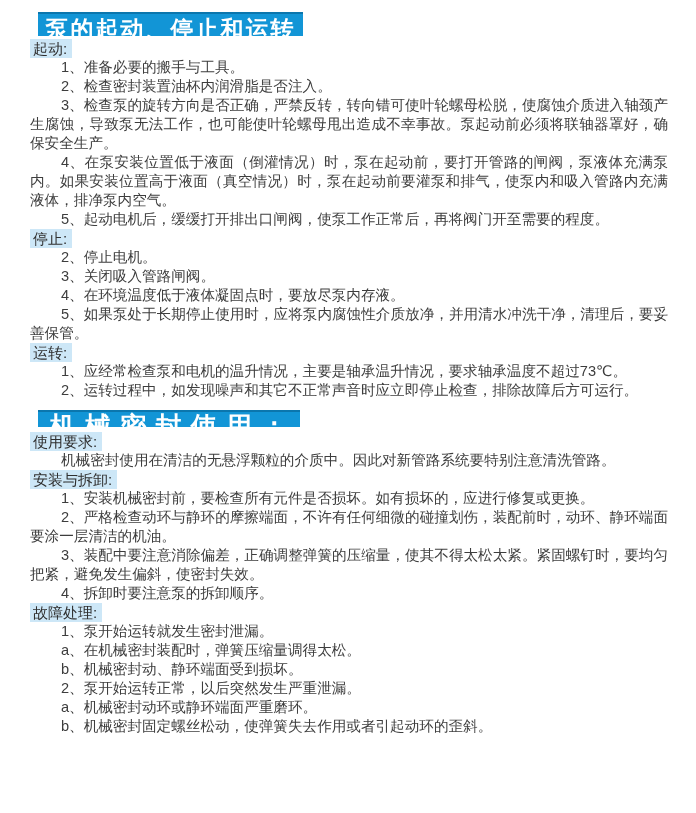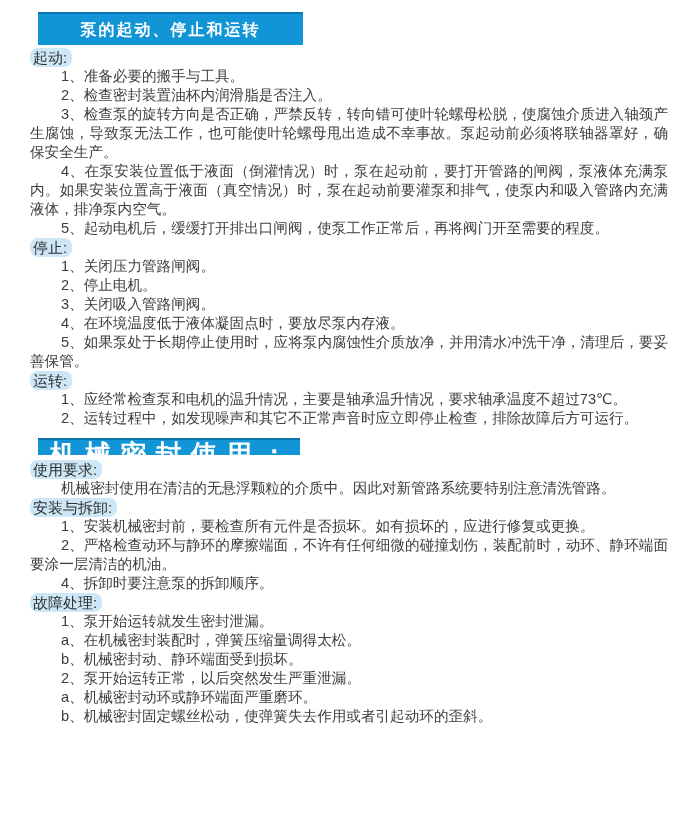--- a/index.html
+++ b/index.html
@@ -23,35 +23,34 @@
   .banner{
     background:var(--banner-bg);
     color:var(--banner-text);
     border-top:2px solid var(--banner-edge);
     font-weight:bold;
     text-align:center;
     width:265px;
     margin-left:8px;
   }
   .banner.first{
-    height:33px;line-height:31px;font-size:16px;letter-spacing:2px;
+    height:24px;line-height:31px;font-size:23px;letter-spacing:2px;
     margin-bottom:3px;
   }
   .banner.second{
     height:17px;line-height:29px;font-size:26px;letter-spacing:1px;
     margin-top:10px;margin-bottom:5px;width:262px;
   }
   .sub-label{
     height:19px;line-height:19px;font-size:15px;margin:0;
   }
   .sub-label span{
     background:var(--label-bg);
     color:var(--label-text);
     padding:1px 5px 1px 3px;
-    border-radius:8px;
   }
   .item{
     margin:0;
     font-size:14.6px;
     line-height:19px;
     text-align:justify;
     text-indent:2.12em;
     color:var(--body-text);
   }
 </style>
@@ -63,38 +62,38 @@
   <div class="banner first">泵的起动、停止和运转</div>
 
   <p class="sub-label"><span>起动:</span></p>
   <p class="item">1、准备必要的搬手与工具。</p>
   <p class="item">2、检查密封装置油杯内润滑脂是否注入。</p>
   <p class="item">3、检查泵的旋转方向是否正确，严禁反转，转向错可使叶轮螺母松脱，使腐蚀介质进入轴颈产生腐蚀，导致泵无法工作，也可能使叶轮螺母甩出造成不幸事故。泵起动前必须将联轴器罩好，确保安全生产。</p>
   <p class="item">4、在泵安装位置低于液面（倒灌情况）时，泵在起动前，要打开管路的闸阀，泵液体充满泵内。如果安装位置高于液面（真空情况）时，泵在起动前要灌泵和排气，使泵内和吸入管路内充满液体，排净泵内空气。</p>
   <p class="item">5、起动电机后，缓缓打开排出口闸阀，使泵工作正常后，再将阀门开至需要的程度。</p>
 
   <p class="sub-label"><span>停止:</span></p>
-  <p class="item">1、关闭压力管路闸阀。</p>
   <p class="item">2、停止电机。</p>
   <p class="item">3、关闭吸入管路闸阀。</p>
   <p class="item">4、在环境温度低于液体凝固点时，要放尽泵内存液。</p>
   <p class="item">5、如果泵处于长期停止使用时，应将泵内腐蚀性介质放净，并用清水冲洗干净，清理后，要妥善保管。</p>
 
   <p class="sub-label"><span>运转:</span></p>
   <p class="item">1、应经常检查泵和电机的温升情况，主要是轴承温升情况，要求轴承温度不超过73℃。</p>
   <p class="item">2、运转过程中，如发现噪声和其它不正常声音时应立即停止检查，排除故障后方可运行。</p>
 
   <div class="banner second">机 械 密 封 使 用 ：</div>
 
   <p class="sub-label"><span>使用要求:</span></p>
   <p class="item">机械密封使用在清洁的无悬浮颗粒的介质中。因此对新管路系统要特别注意清洗管路。</p>
 
   <p class="sub-label"><span>安装与拆卸:</span></p>
   <p class="item">1、安装机械密封前，要检查所有元件是否损坏。如有损坏的，应进行修复或更换。</p>
   <p class="item">2、严格检查动环与静环的摩擦端面，不许有任何细微的碰撞划伤，装配前时，动环、静环端面要涂一层清洁的机油。</p>
+  <p class="item">3、装配中要注意消除偏差，正确调整弹簧的压缩量，使其不得太松太紧。紧固螺钉时，要均匀把紧，避免发生偏斜，使密封失效。</p>
   <p class="item">4、拆卸时要注意泵的拆卸顺序。</p>
 
   <p class="sub-label"><span>故障处理:</span></p>
   <p class="item">1、泵开始运转就发生密封泄漏。</p>
   <p class="item">a、在机械密封装配时，弹簧压缩量调得太松。</p>
   <p class="item">b、机械密封动、静环端面受到损坏。</p>
   <p class="item">2、泵开始运转正常，以后突然发生严重泄漏。</p>
   <p class="item">a、机械密封动环或静环端面严重磨环。</p>
   <p class="item">b、机械密封固定螺丝松动，使弹簧失去作用或者引起动环的歪斜。</p>
 

